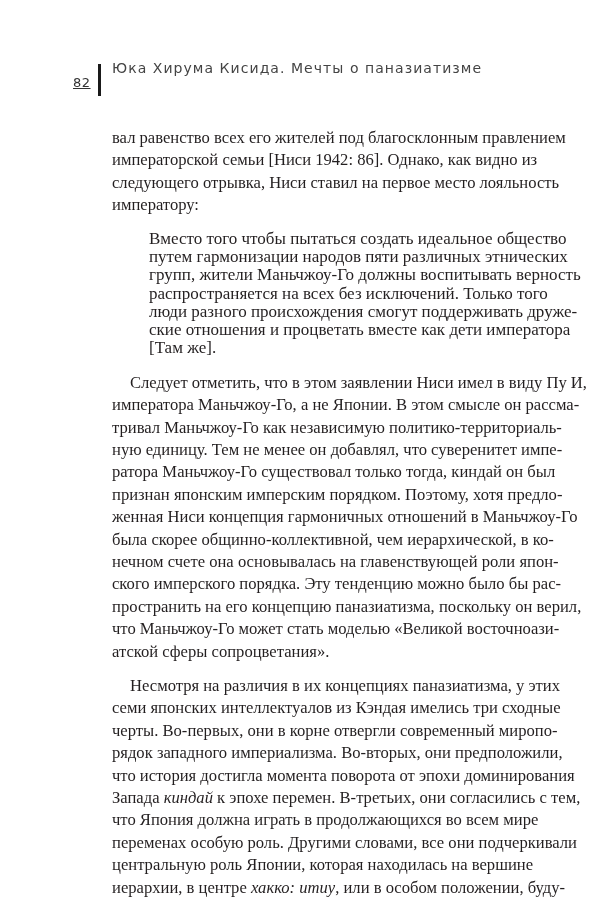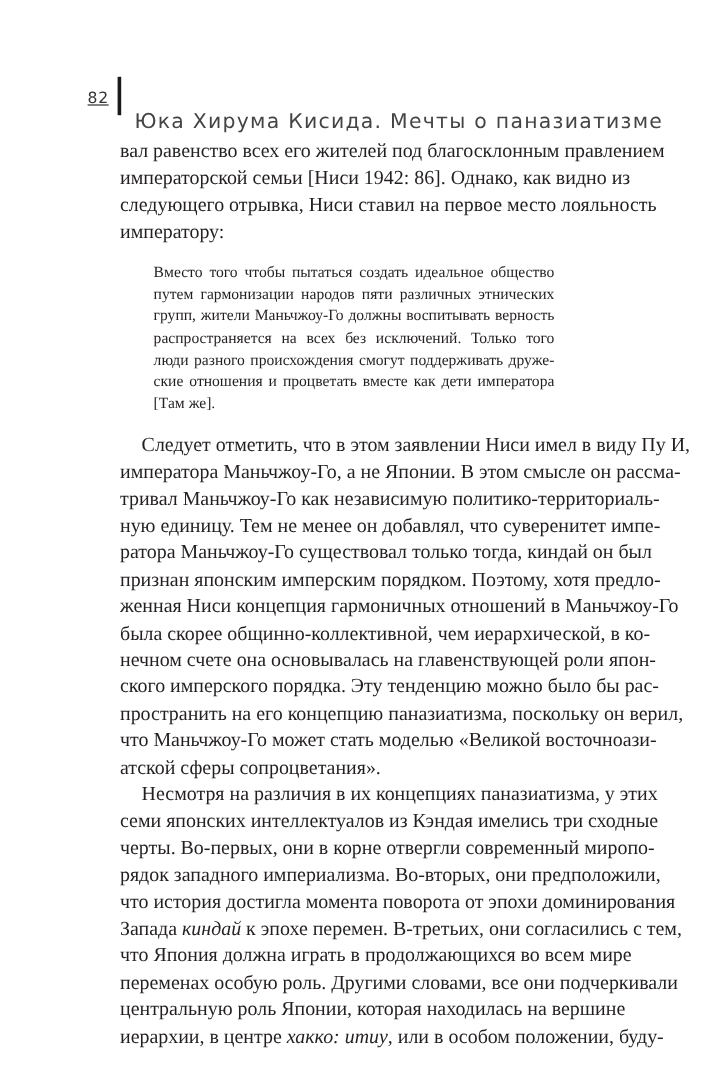--- a/index.html
+++ b/index.html
@@ -35,58 +35,58 @@
     position: absolute;
     left: 98px;
     top: 64px;
     width: 3px;
     height: 32px;
     background: #1a1a1a;
   }
   .head-title {
     position: absolute;
     left: 112px;
-    top: 92px;
+    top: 60px;
     font-family: "DejaVu Sans", sans-serif;
-    font-size: 17px;
+    font-size: 14px;
     color: #444;
     letter-spacing: 1.05px;
     white-space: nowrap;
   }
   .text-block {
     position: absolute;
     left: 100px;
     top: 115px;
     width: 412px;
     font-family: "Liberation Serif", "DejaVu Serif", serif;
     font-size: 16.6px;
     line-height: 22.4px;
     color: #231f20;
   }
   .text-block p {
-    margin: 0;
+    margin: 12px;
     text-align: justify;
     hyphens: manual;
   }
   .line {
     display: block;
     text-align: justify;
     text-align-last: justify;
     white-space: nowrap;
   }
   .line.last {
     text-align-last: left;
   }
   .line.indent {
     padding-left: 18px;
   }
   .blockquote {
-    margin: 13px 0 14px 28px;
+    margin: 13px 0 14px 49px;
     width: 334px;
-    font-size: 13px;
+    font-size: 17px;
     line-height: 18.3px;
   }
   em { font-style: italic; }
 </style>
 </head>
 <body>
 
 <header class="running-head">
   <span class="page-number">82</span>
   <span class="head-rule"></span>

